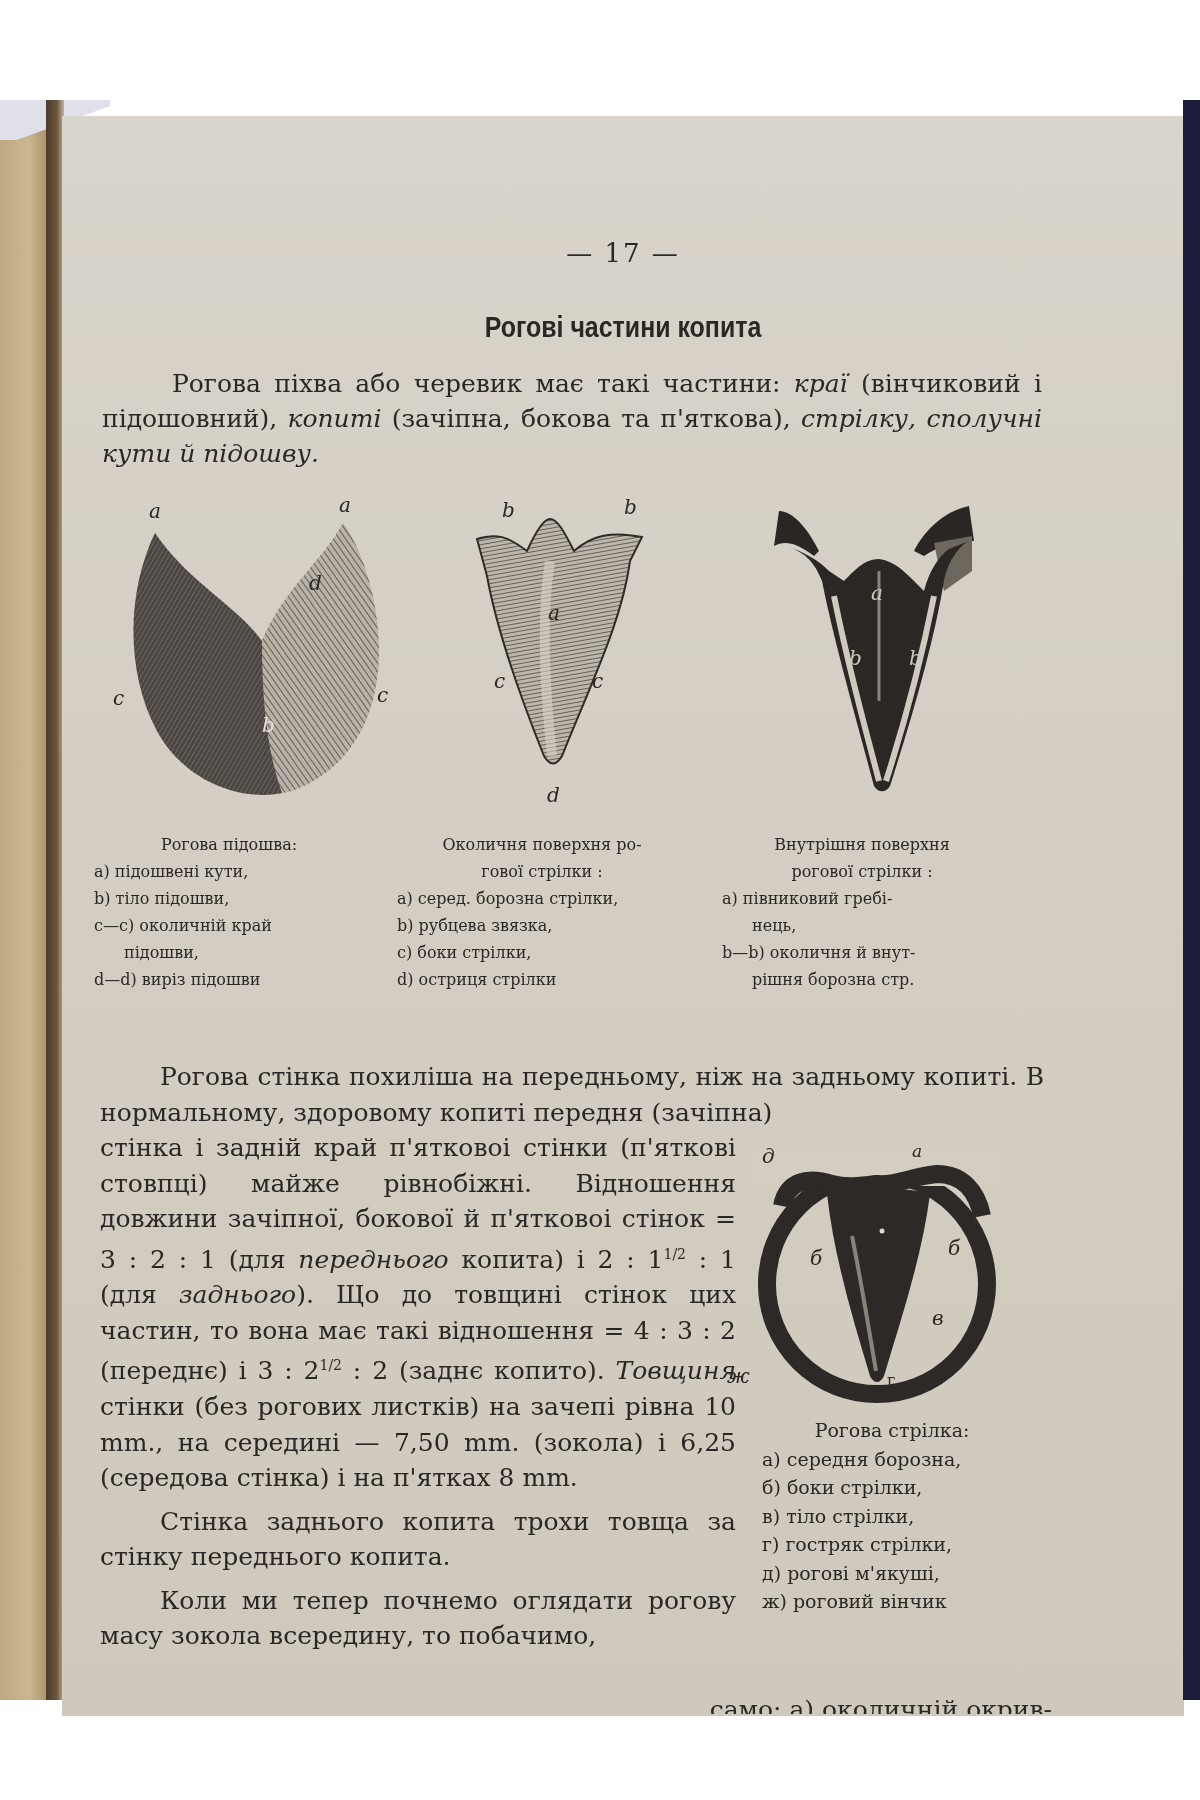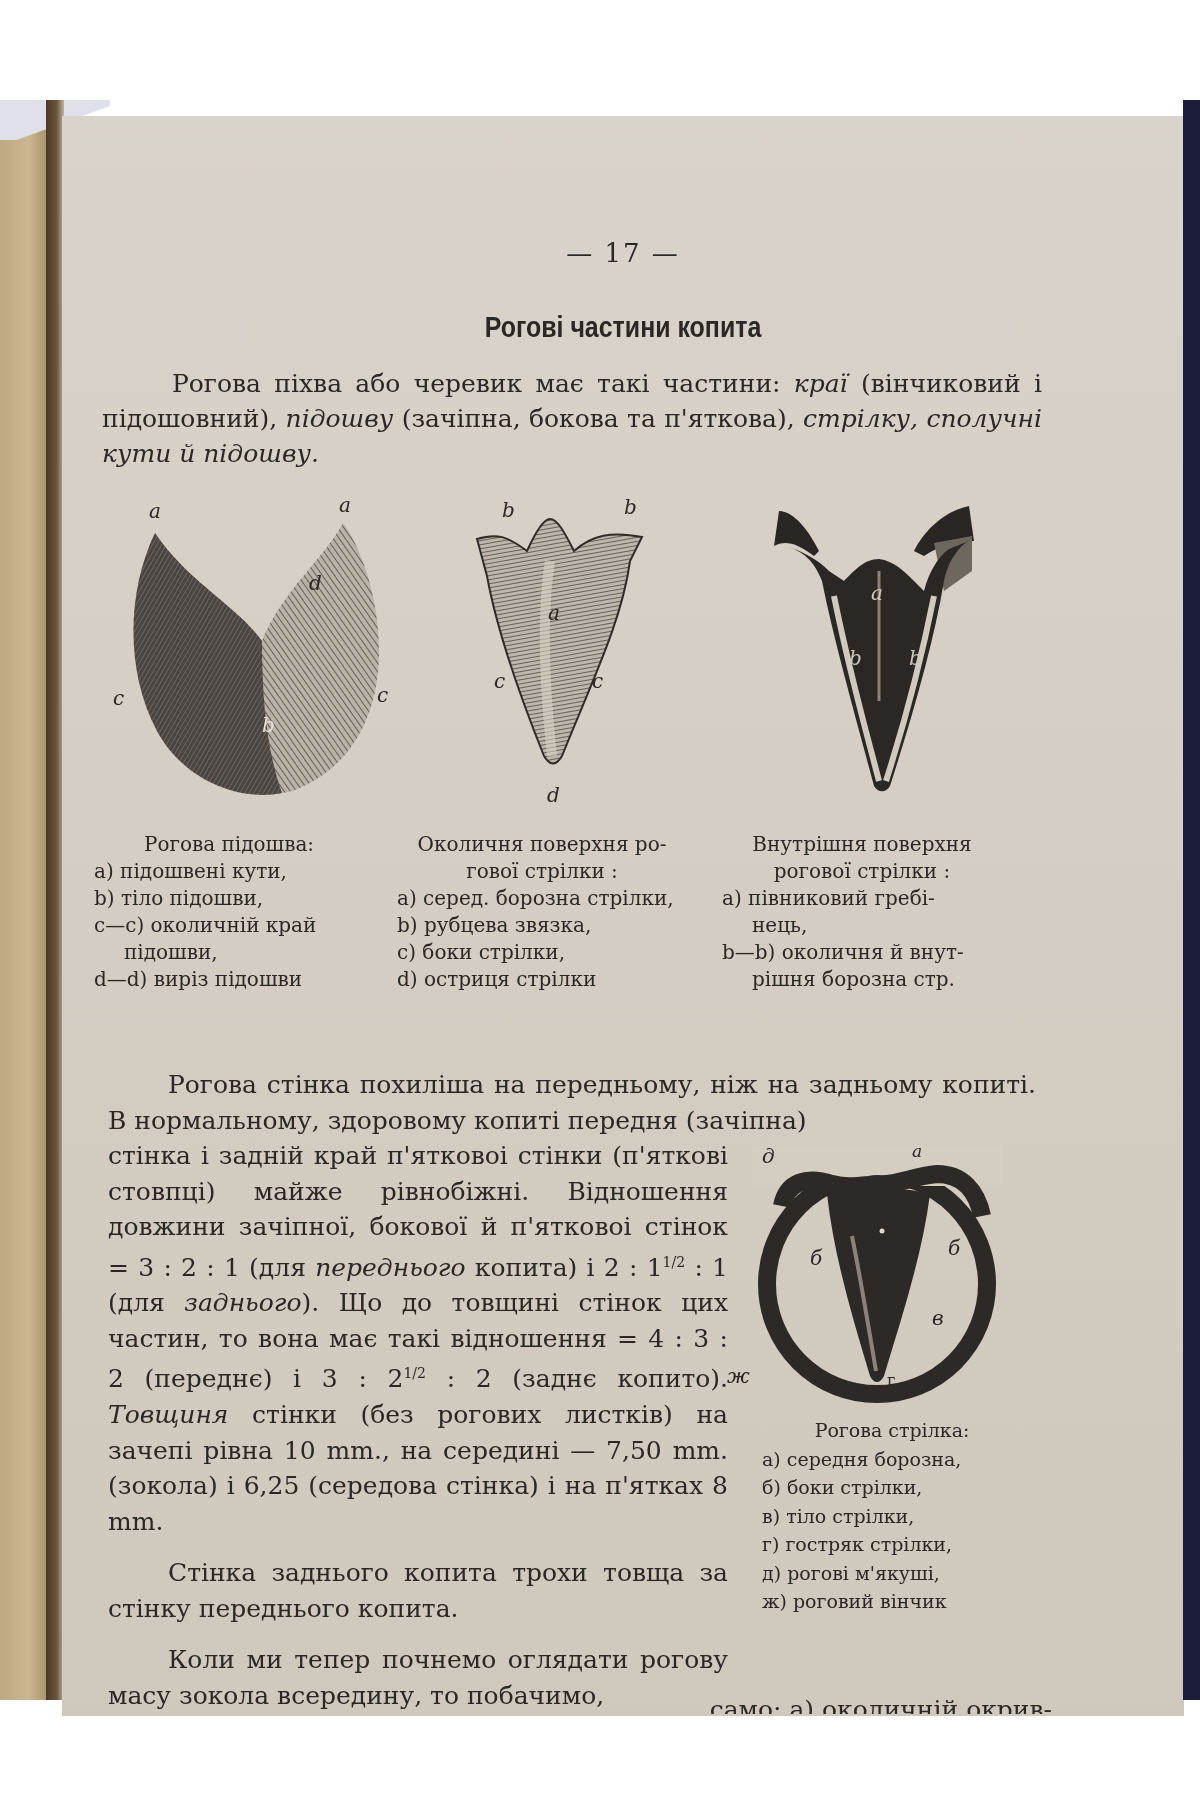--- a/index.html
+++ b/index.html
@@ -23,44 +23,44 @@
            transform:scaleX(0.86); }
   .intro { position:absolute; left:40px; top:250px; width:940px; font-size:25px; line-height:35px;
            text-align:justify; }
   .intro .indent { padding-left:70px; }
   .it { font-style:italic; font-family:"DejaVu Serif", serif; }
 
   .fig { position:absolute; }
   .fig svg { display:block; }
   .letter { position:absolute; font-style:italic; font-size:20px; }
 
-  .caption { position:absolute; font-size:20px; line-height:27px; }
+  .caption { position:absolute; font-size:16px; line-height:27px; }
   .caption .head { text-align:center; }
   .caption .item { white-space:nowrap; }
   .caption .cont { padding-left:30px; }
 
   .body-text { position:absolute; font-size:25px; line-height:35.5px; text-align:justify; }
-  .body-text p { margin:16px; }
+  .body-text p { margin:8px; }
   .body-text .indent { text-indent:60px; }
   sup, sub { font-size:14px; }
 </style>
 </head>
 <body>
 
 <div class="photo">
   <div class="prev-page"></div>
   <div class="corner-gap"></div>
   <div class="gutter"></div>
   <div class="page">
 
     <div class="page-number">— 17 —</div>
     <div class="title">Рогові частини копита</div>
 
     <div class="intro">
-      <span class="indent"></span><span>Рогова піхва або черевик має такі частини: </span><span class="it">краї</span><span> (вінчиковий і підошовний), </span><span class="it">підошву</span><span> (зачіпна, бокова та п'яткова), </span><span class="it">стрілку, сполучні кути й підошву.</span>
+      <span class="indent"></span><span>Рогова піхва або черевик має такі частини: </span><span class="it">краї</span><span> (вінчиковий і підошовний), </span><span class="it">копиті</span><span> (зачіпна, бокова та п'яткова), </span><span class="it">стрілку, сполучні кути й підошву.</span>
     </div>
 
     <div class="fig" style="left:55px; top:385px; width:290px; height:310px;">
       <svg width="290" height="310" viewBox="0 0 290 310">
         <defs>
           <pattern id="hatch1" width="4" height="4" patternUnits="userSpaceOnUse" patternTransform="rotate(30)">
             <rect width="4" height="4" fill="#4a4540"></rect>
             <line x1="0" y1="0" x2="0" y2="4" stroke="#8a847a" stroke-width="1"></line>
           </pattern>
           <pattern id="arcs1" width="5" height="5" patternUnits="userSpaceOnUse" patternTransform="rotate(-35)">

